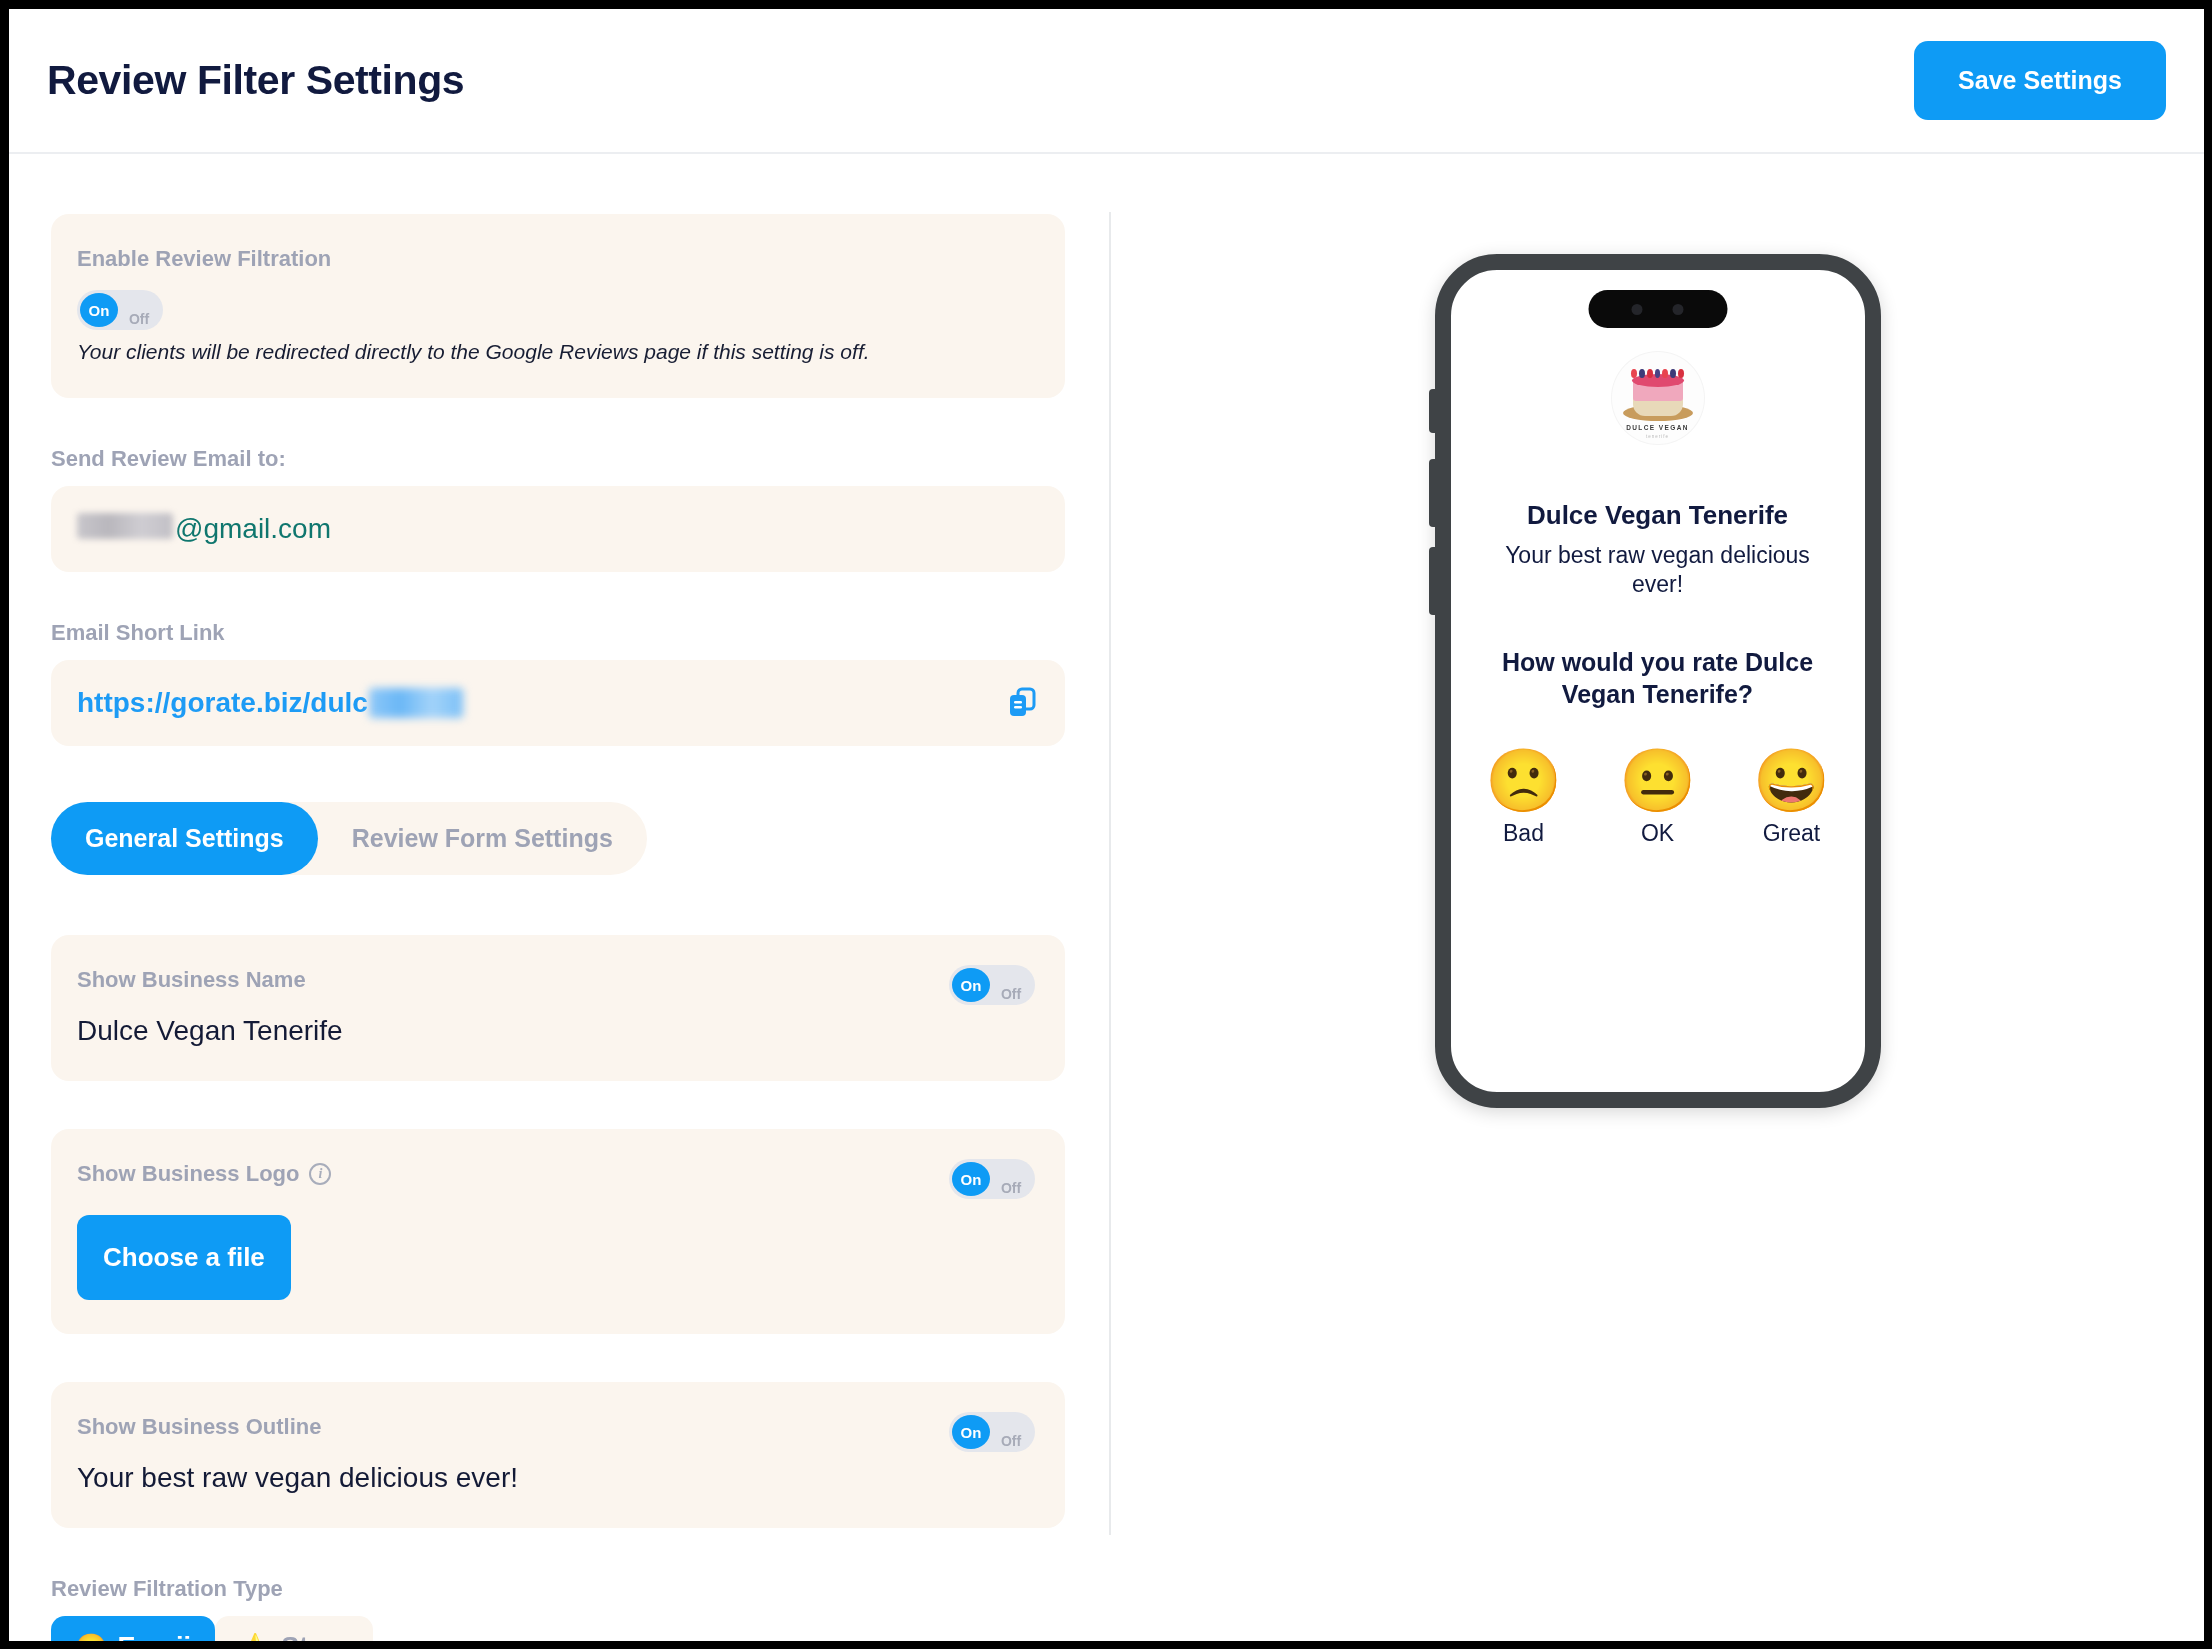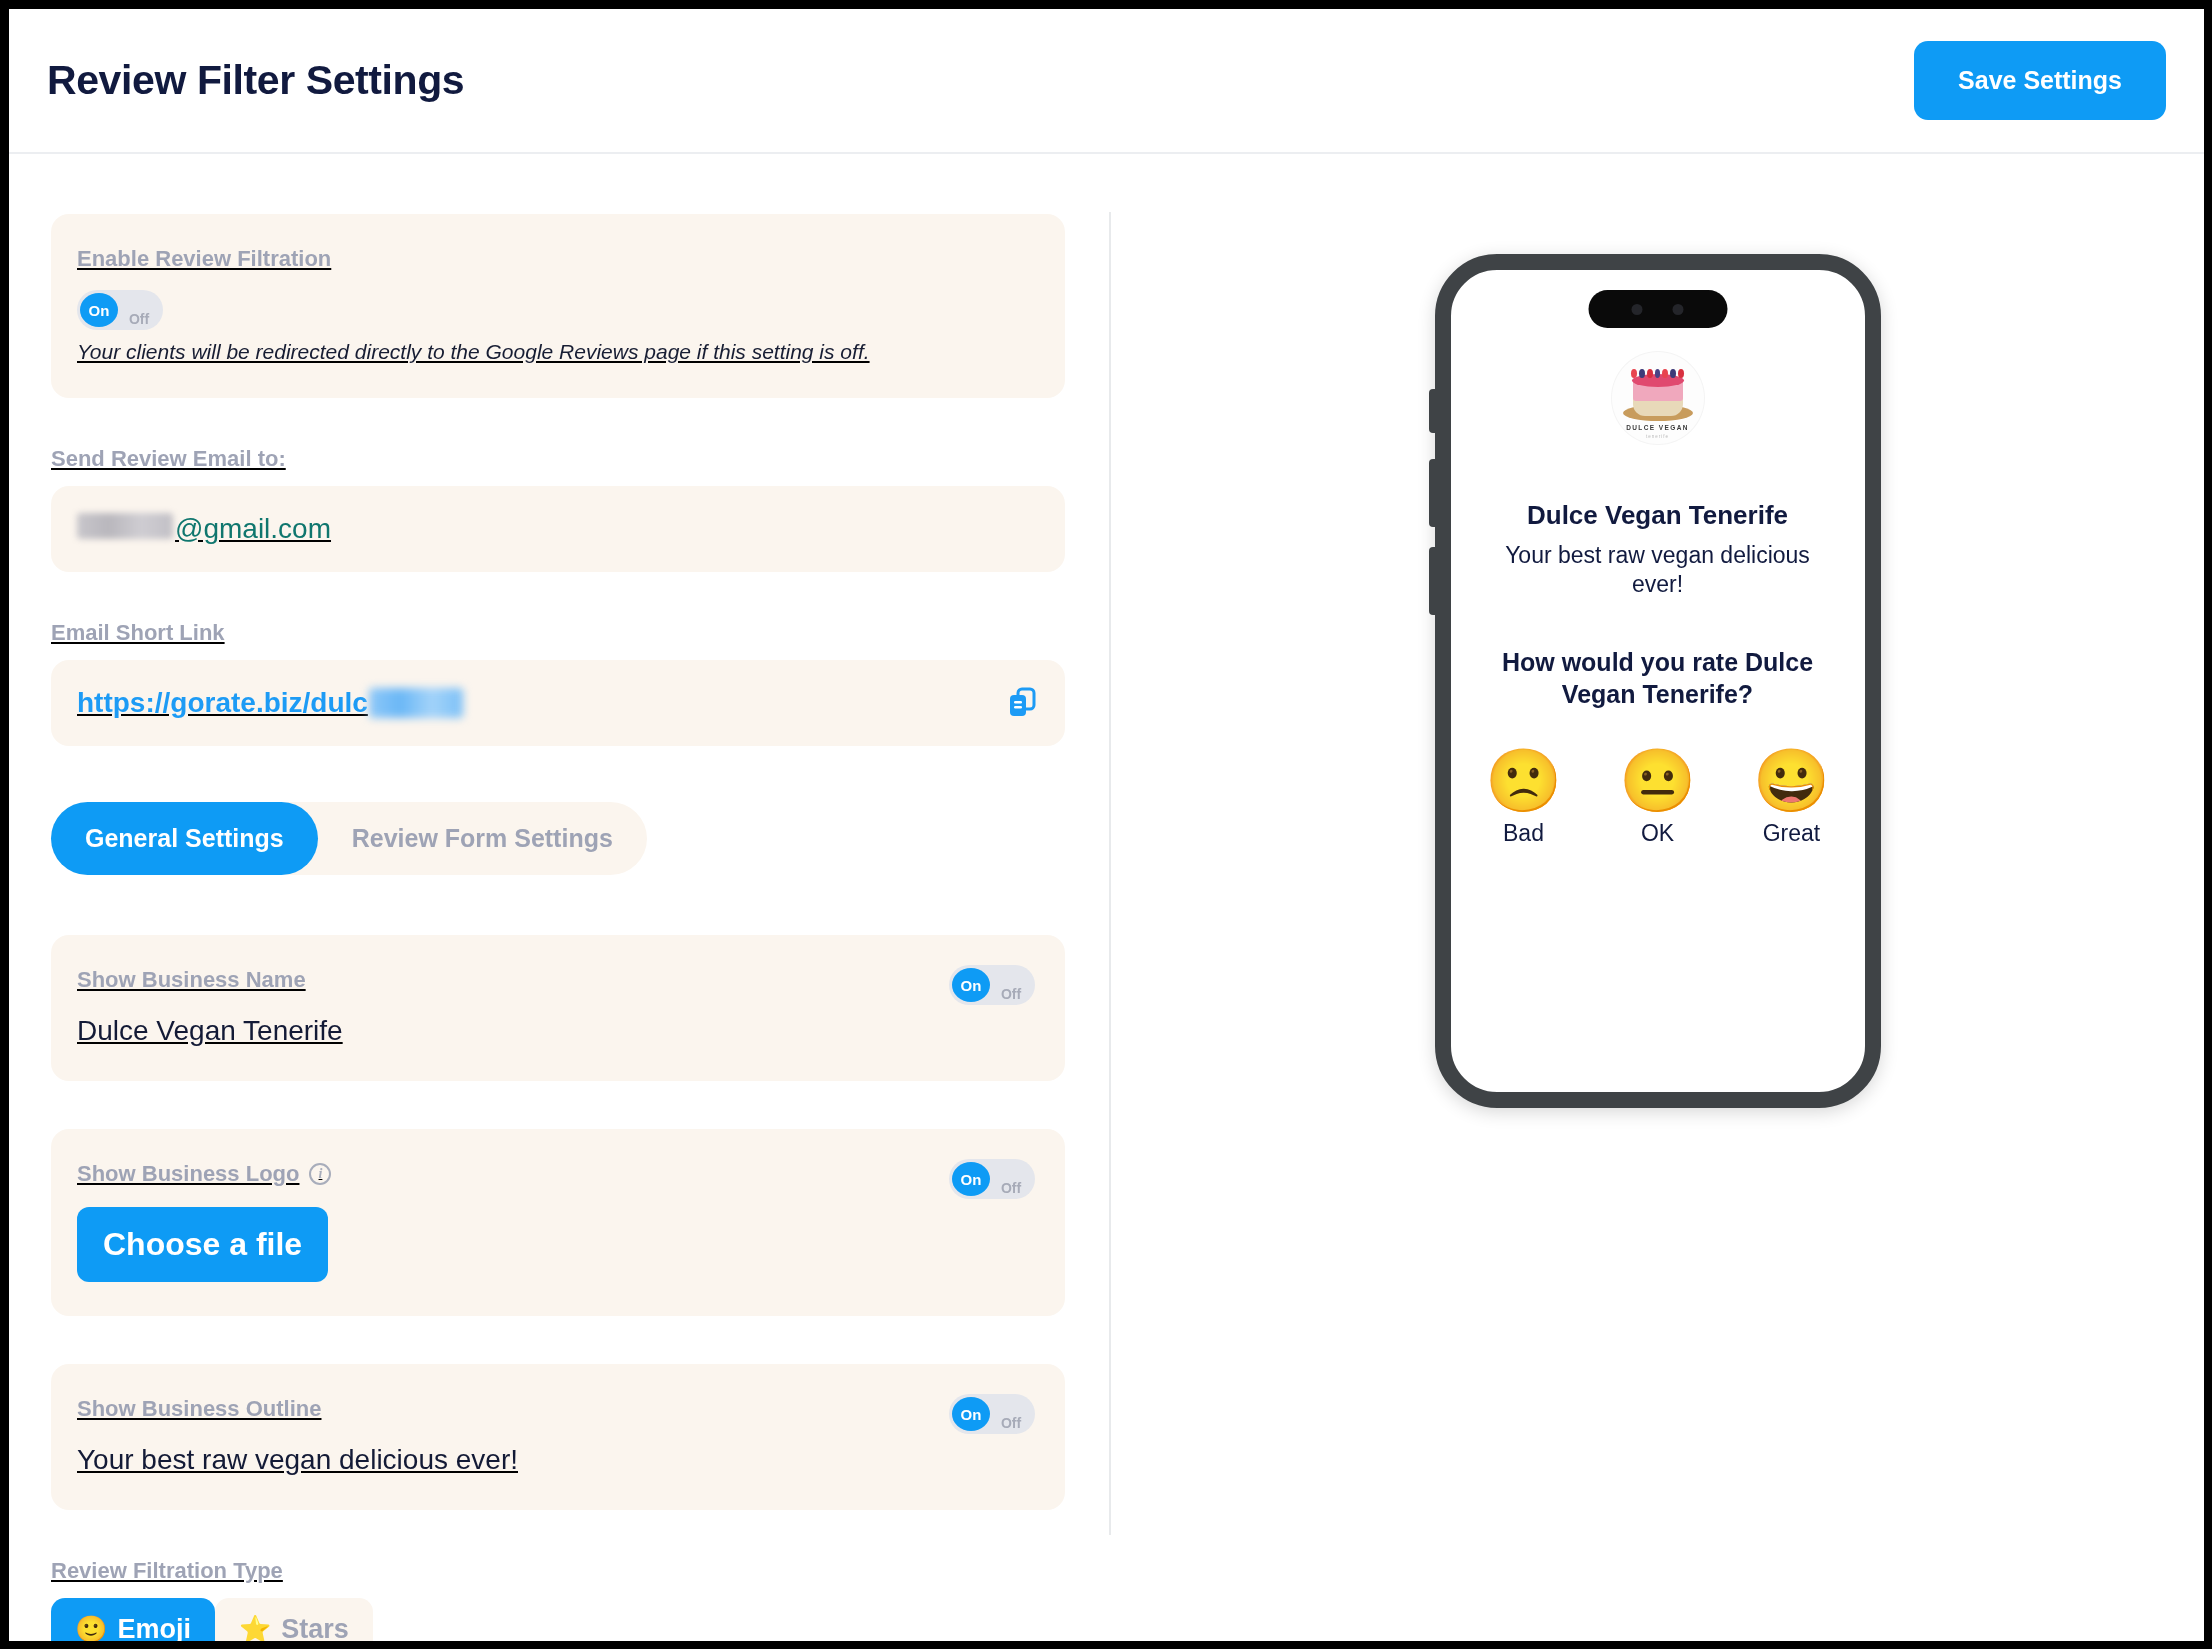--- a/index.html
+++ b/index.html
@@ -46,21 +46,20 @@
     border-radius: 14px;
     padding: 25px 44px;
     cursor: pointer;
     font-family: "Liberation Sans", sans-serif;
   }
 
   
   .body-wrap {
     display: flex;
     height: calc(100% - 147px);
-    text-decoration: underline;
   }
   .left-col {
     width: 1100px;
     padding: 60px 0 0 0;
     position: relative;
   }
   .divider-v {
     width: 2px;
     background: #e8eaec;
     margin-top: 58px;
@@ -210,24 +209,24 @@
   .tab.active {
     background: #0e9bf5;
     color: #ffffff;
   }
 
   .btn-primary {
     background: #0e9bf5;
     color: #ffffff;
     border: none;
     border-radius: 12px;
-    font-size: 32px;
-    font-weight: bold;
-    padding: 19px 26px;
-    margin-top: 20px;
+    font-size: 26px;
+    font-weight: bold;
+    padding: 27px 26px;
+    margin-top: 28px;
     cursor: pointer;
     font-family: "Liberation Sans", sans-serif;
   }
 
   .info-icon {
     display: inline-flex;
     align-items: center;
     justify-content: center;
     width: 22px; height: 22px;
     border: 2px solid #a8adbb;

